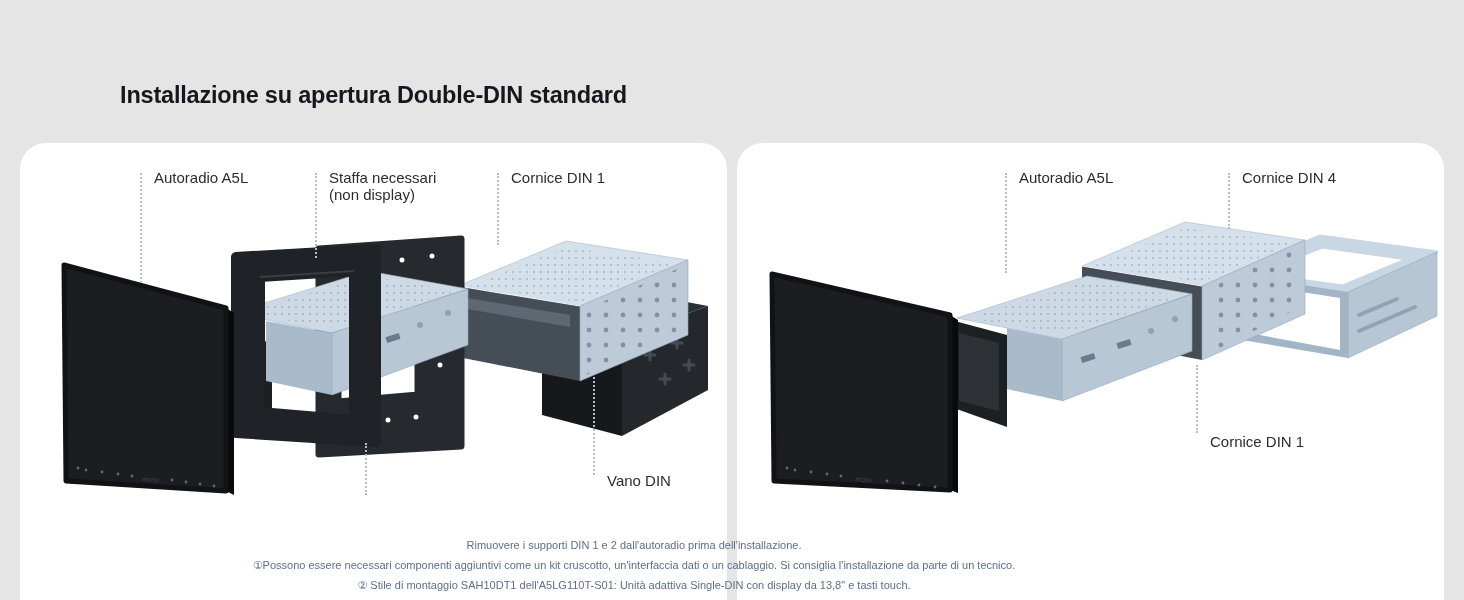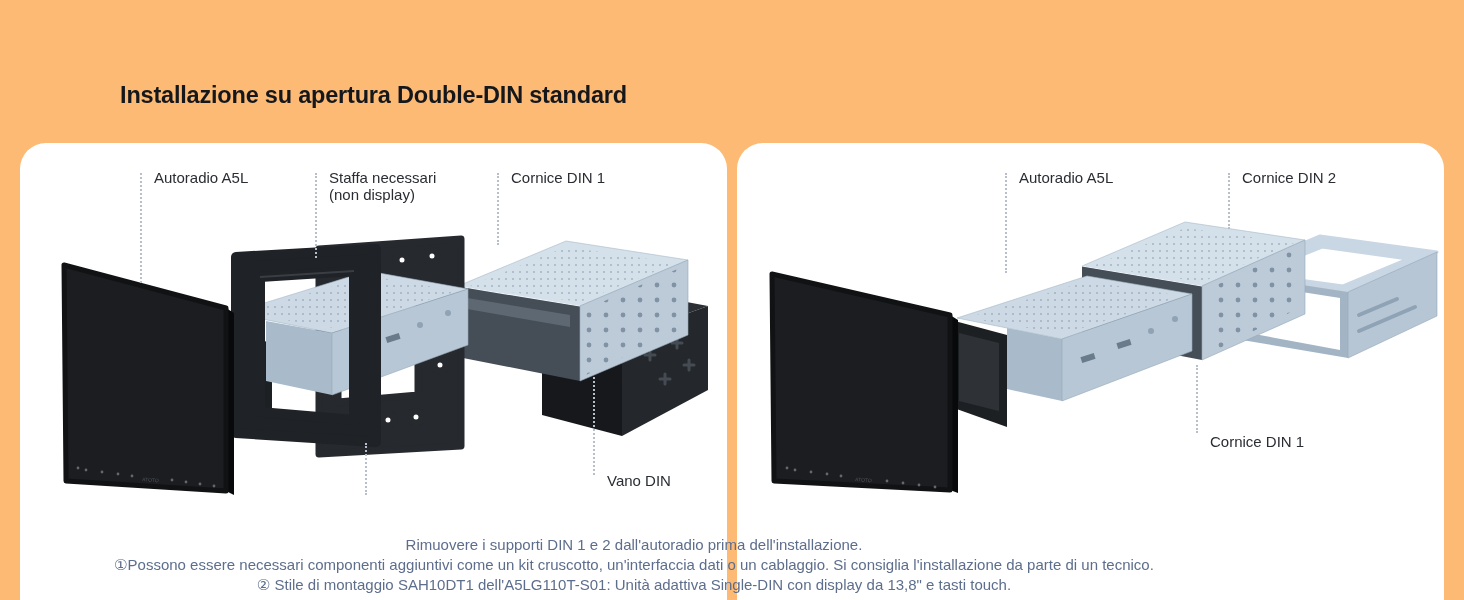--- a/index.html
+++ b/index.html
@@ -1,39 +1,39 @@
 <!DOCTYPE html>
 <html><head>
 <meta charset="utf-8">
 <style>
   html,body{margin:0;padding:0;}
   .stage{
     position:relative;width:1464px;height:600px;overflow:hidden;
-    background:#fdba74;
+    background:#e5e5e5;
     font-family:"Liberation Sans","DejaVu Sans",sans-serif;
   }
   .panel-title{
     position:absolute;top:82px;width:707px;text-align:center;
     font-size:23.5px;font-weight:700;color:#14171c;letter-spacing:-0.2px;
   }
   .card{
     position:absolute;top:143px;width:707px;height:484px;
     background:#ffffff;border-radius:26px;
   }
   .card svg{position:absolute;left:0;top:0;}
   .lbl{
     position:absolute;font-size:15px;line-height:17px;color:#2a2d33;
     white-space:nowrap;
   }
   .leader{
     position:absolute;width:0;border-left:2px dotted #b7c0ca;
   }
   .notes{
     position:absolute;left:0;top:535px;width:1268px;text-align:center;
-    font-size:15px;line-height:20px;color:#5d6e8d;
+    font-size:11px;line-height:20px;color:#5d6e8d;
   }
   .note-line{white-space:nowrap;}
 </style>
 </head>
 <body>
 
 <div class="stage">
 
   <div class="panel-title" style="left:20px;">Installazione su apertura Double-DIN standard</div>
 
@@ -197,21 +197,21 @@
             <circle cx="198" cy="344" r="1.4"></circle>
         </g>
         <text x="118" y="338" font-size="5" fill="#565b61" opacity="0.85" transform="rotate(4 118 338)">ATOTO</text>
       </g>
     </svg>
 
     <div class="leader" style="left:268px;top:30px;height:100px;"></div>
     <div class="lbl" style="left:282px;top:26px;">Autoradio A5L</div>
 
     <div class="leader" style="left:491px;top:30px;height:56px;"></div>
-    <div class="lbl" style="left:505px;top:26px;">Cornice DIN 2</div>
+    <div class="lbl" style="left:505px;top:26px;">Cornice DIN 4</div>
 
     <div class="leader" style="left:459px;top:222px;height:68px;"></div>
     <div class="lbl" style="left:473px;top:290px;">Cornice DIN 1</div>
   </div>
 
   <div class="notes">
     <div class="note-line">Rimuovere i supporti DIN 1 e 2 dall'autoradio prima dell'installazione.</div>
     <div class="note-line">①Possono essere necessari componenti aggiuntivi come un kit cruscotto, un'interfaccia dati o un cablaggio. Si consiglia l'installazione da parte di un tecnico.</div>
     <div class="note-line">② Stile di montaggio SAH10DT1 dell'A5LG110T-S01: Unità adattiva Single-DIN con display da 13,8" e tasti touch.</div>
   </div>

